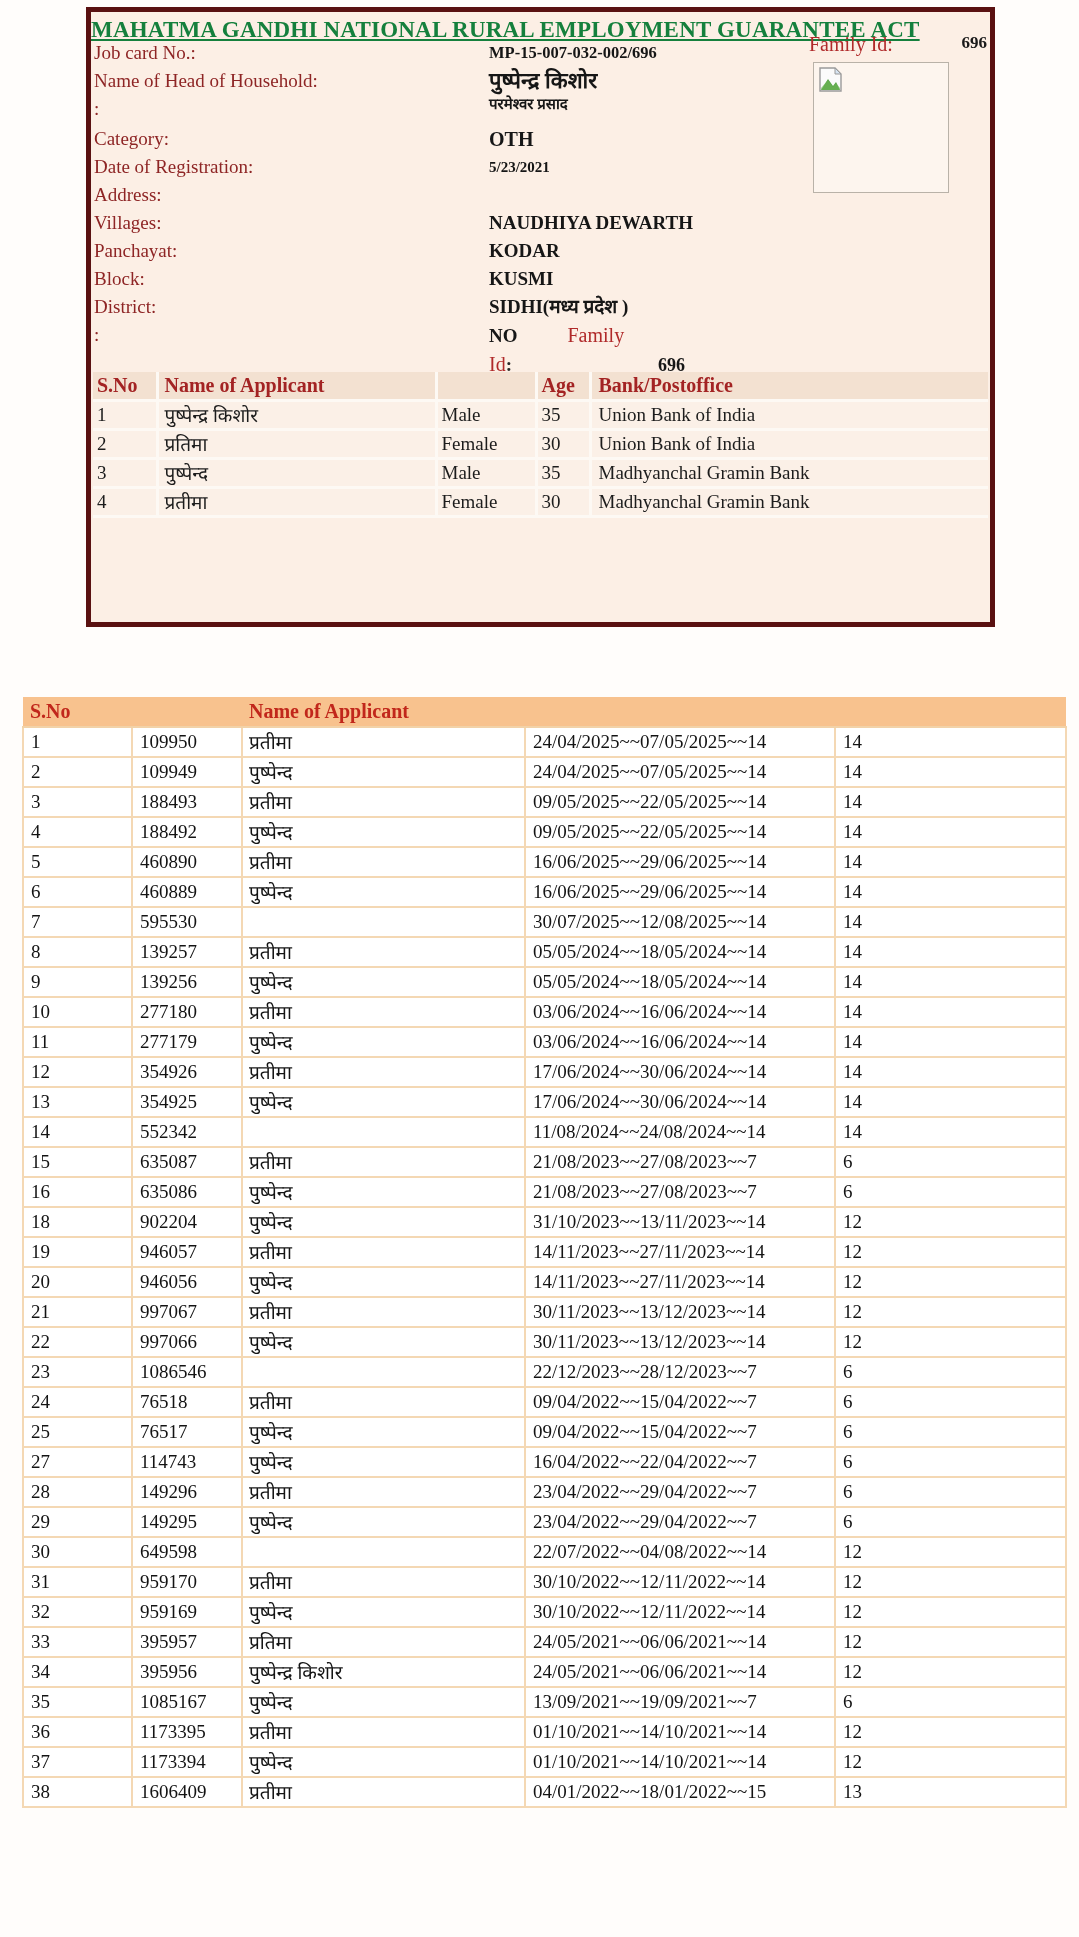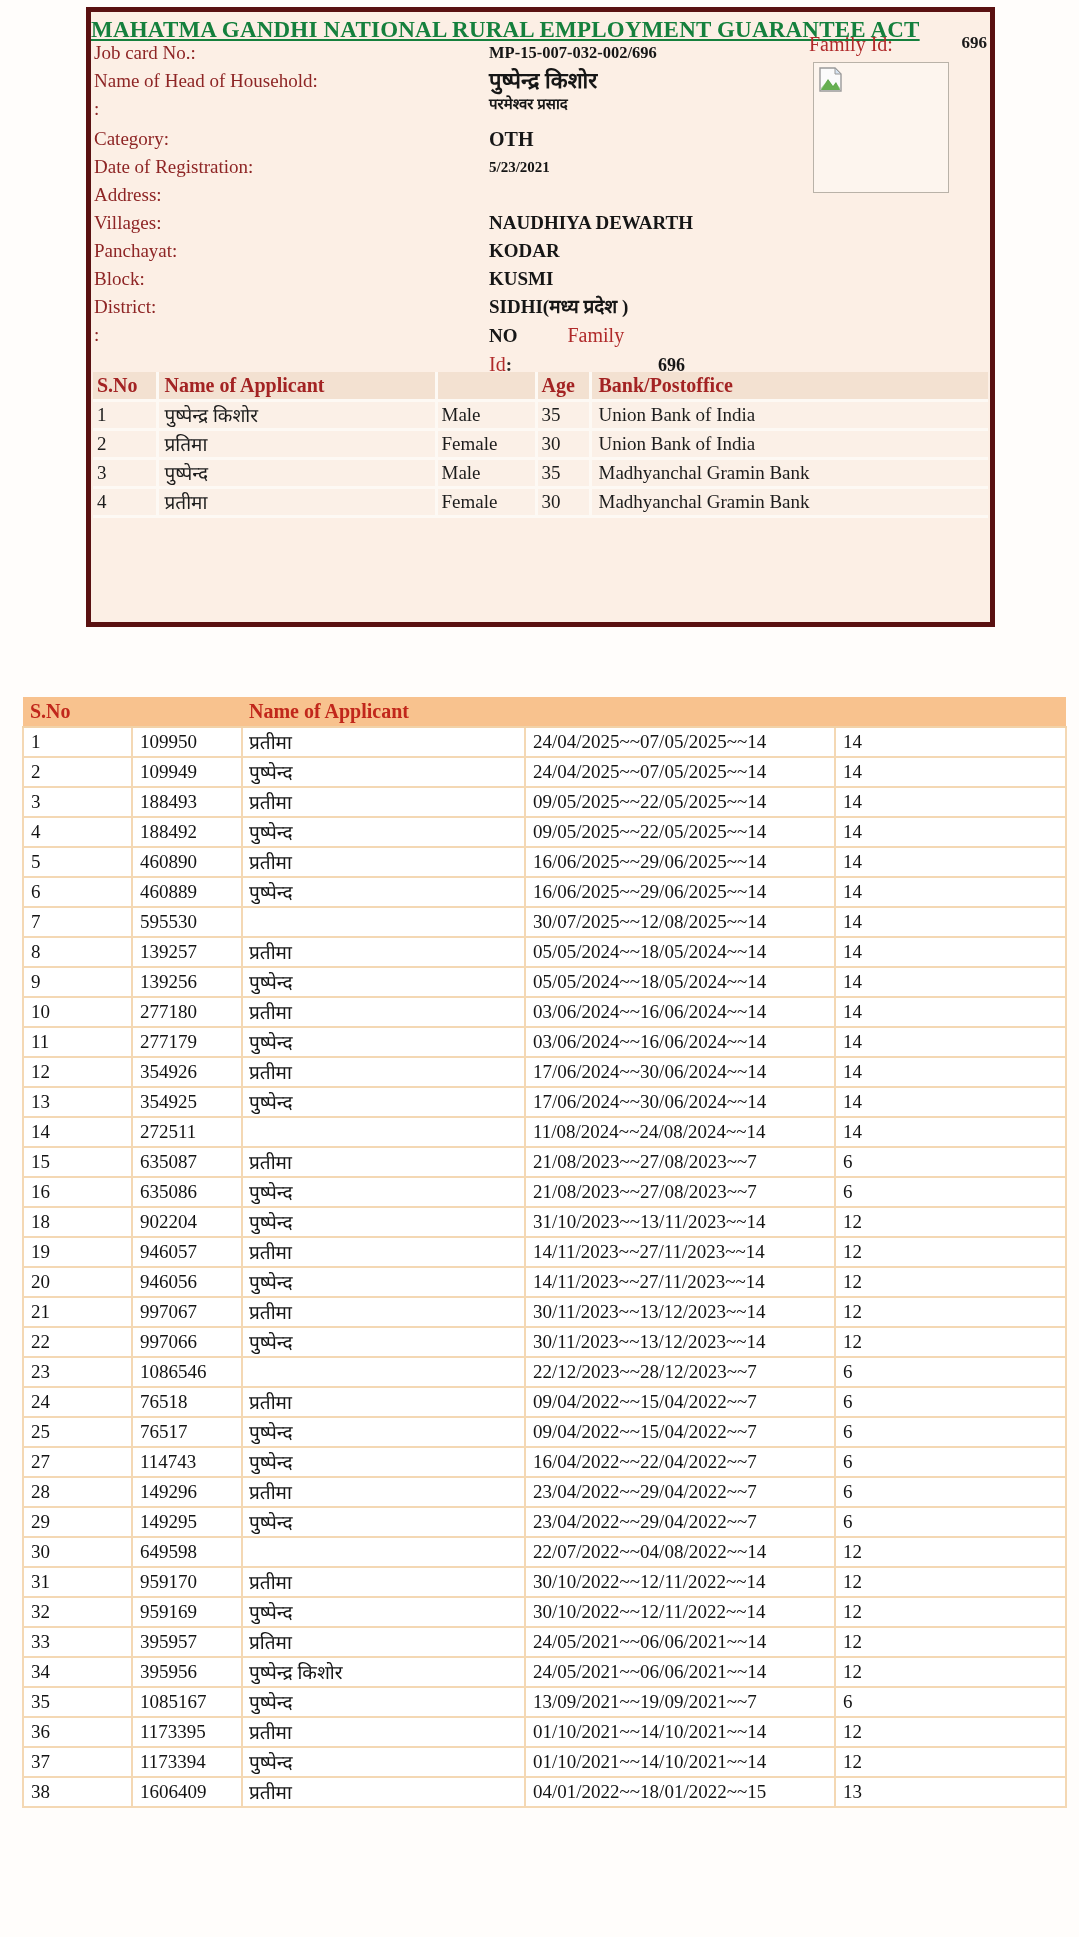--- a/index.html
+++ b/index.html
@@ -326,21 +326,21 @@
         <tr>
           <td class="c0">13</td>
           <td class="c1">354925</td>
           <td class="c2">पुष्पेन्द</td>
           <td class="c3">17/06/2024~~30/06/2024~~14</td>
           <td class="c4">14</td>
         </tr>
 
         <tr>
           <td class="c0">14</td>
-          <td class="c1">272511</td>
+          <td class="c1">552342</td>
           <td class="c2"></td>
           <td class="c3">11/08/2024~~24/08/2024~~14</td>
           <td class="c4">14</td>
         </tr>
 
         <tr>
           <td class="c0">15</td>
           <td class="c1">635087</td>
           <td class="c2">प्रतीमा</td>
           <td class="c3">21/08/2023~~27/08/2023~~7</td>

